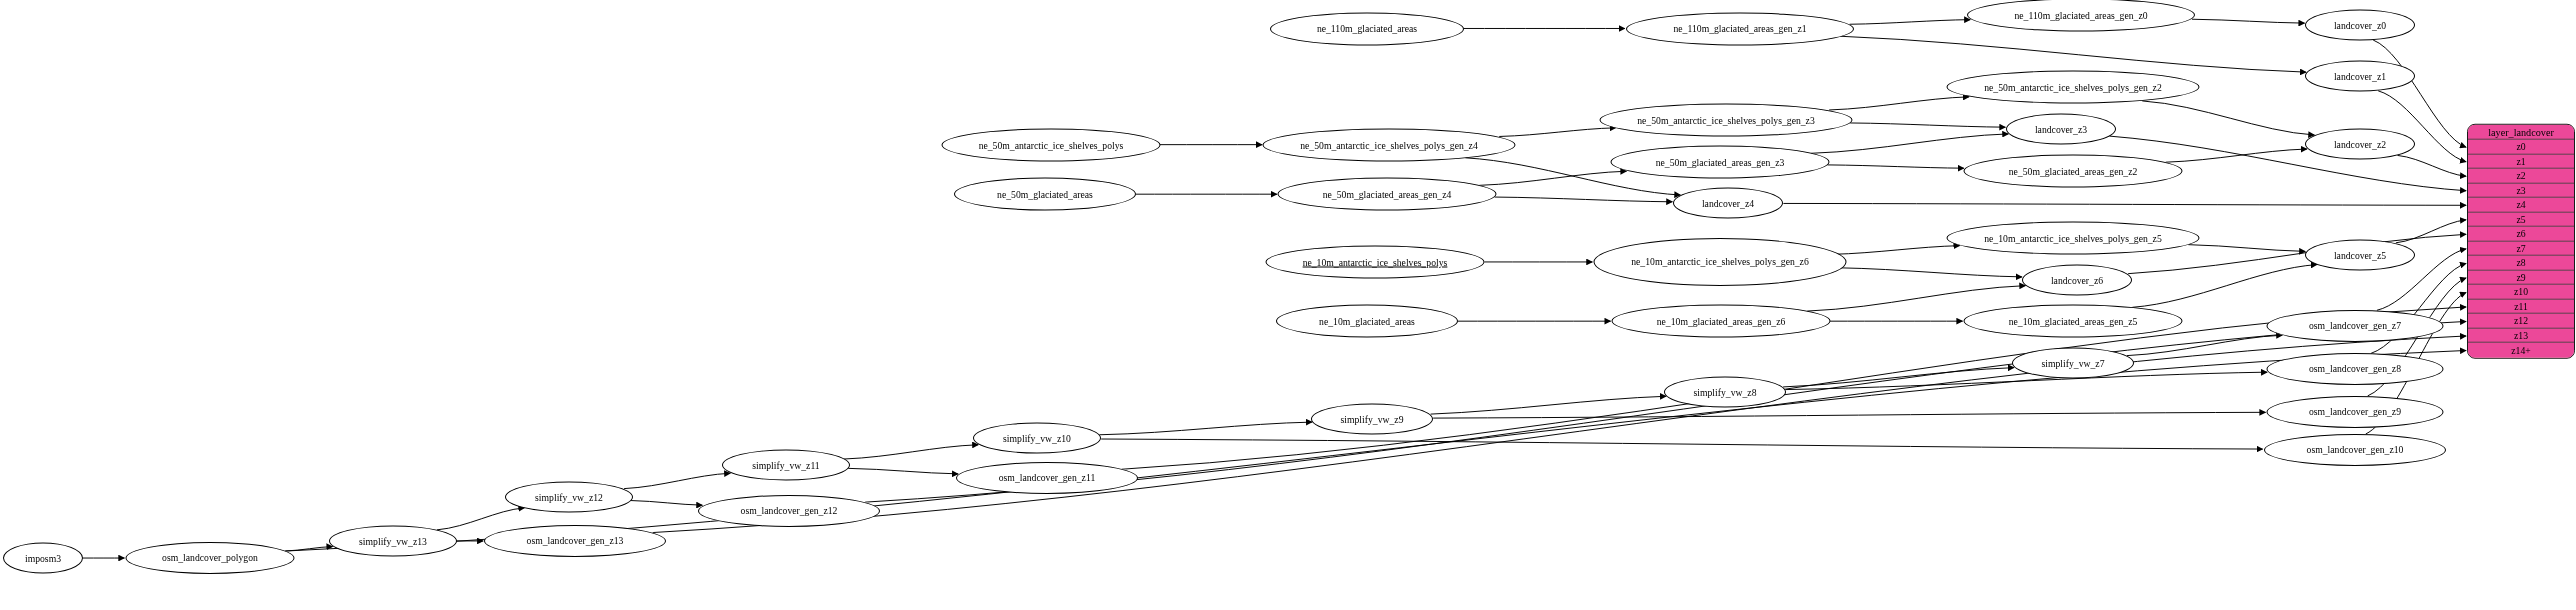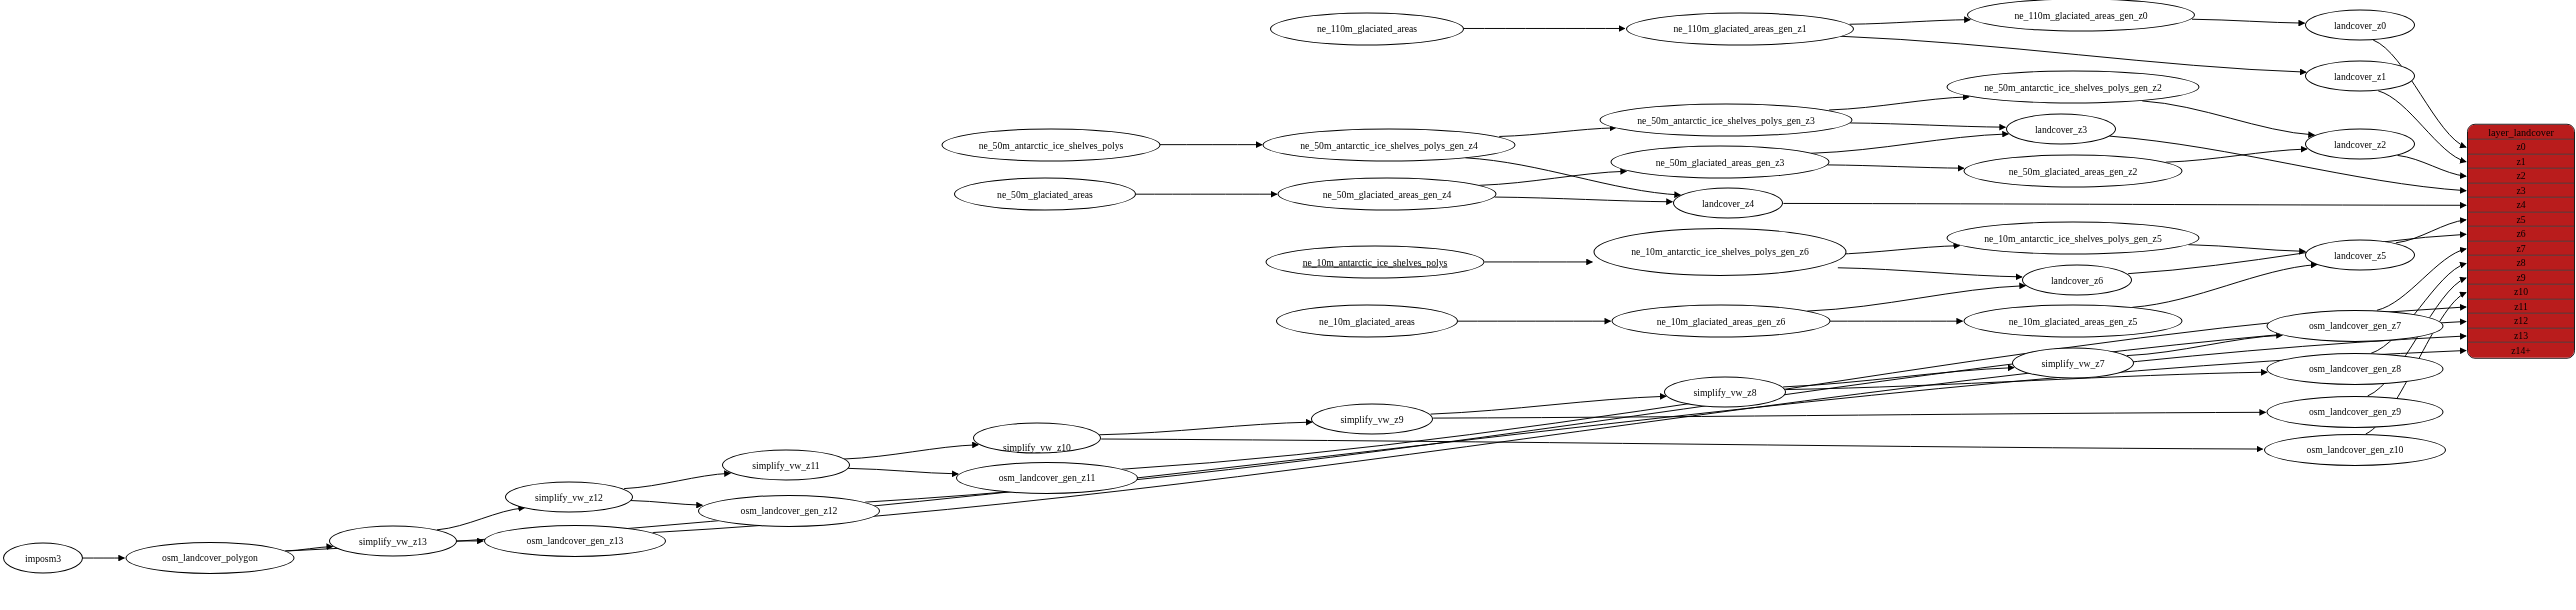--- a/index.html
+++ b/index.html
@@ -33,21 +33,21 @@
     border-radius:8px;
     background:#ffc0cb;
     overflow:hidden;
     box-sizing:border-box;
   }
   .table-node .trow{
     box-sizing:border-box;
     display:flex;align-items:center;justify-content:center;
     font-size:9.7px;
     color:#000;
-    background:#b91c1c;
+    background:#ec4899;
     border-bottom:0.8px solid #3a3a3a;
     height:14.5px;
     white-space:nowrap;
   }
   .table-node .trow.head{
     font-size:10.2px;
     height:15px;
   }
   .table-node .trow:last-child{border-bottom:none;}
 </style>
@@ -163,21 +163,21 @@
       </div>
       <div class="node ellipse" style="left: 2073px; top: 171px; width: 219px; height: 33px;">
         <span>ne_50m_glaciated_areas_gen_z2</span>
       </div>
       <div class="node ellipse" style="left: 1728px; top: 203px; width: 110px; height: 31px;">
         <span>landcover_z4</span>
       </div>
       <div class="node ellipse" style="left: 1375px; top: 262px; width: 219px; height: 33px; text-decoration: underline;">
         <span>ne_10m_antarctic_ice_shelves_polys</span>
       </div>
-      <div class="node ellipse" style="left: 1720px; top: 252px; width: 253px; height: 48px;">
+      <div class="node ellipse" style="left: 1720px; top: 262px; width: 253px; height: 48px;">
         <span>ne_10m_antarctic_ice_shelves_polys_gen_z6</span>
       </div>
       <div class="node ellipse" style="left: 2073px; top: 238px; width: 253px; height: 33px;">
         <span>ne_10m_antarctic_ice_shelves_polys_gen_z5</span>
       </div>
       <div class="node ellipse" style="left: 2360px; top: 255px; width: 110px; height: 31px;">
         <span>landcover_z5</span>
       </div>
       <div class="node ellipse" style="left: 2077px; top: 280px; width: 110px; height: 31px;">
         <span>landcover_z6</span>
@@ -202,21 +202,21 @@
       </div>
       <div class="node ellipse" style="left: 1725px; top: 392px; width: 122px; height: 31px;">
         <span>simplify_vw_z8</span>
       </div>
       <div class="node ellipse" style="left: 2355px; top: 412px; width: 177px; height: 32px;">
         <span>osm_landcover_gen_z9</span>
       </div>
       <div class="node ellipse" style="left: 1372px; top: 419px; width: 122px; height: 31px;">
         <span>simplify_vw_z9</span>
       </div>
-      <div class="node ellipse" style="left: 1037px; top: 438px; width: 128px; height: 31px; align-items: flex-end;">
+      <div class="node ellipse" style="left: 1037px; top: 438px; width: 128px; height: 31px;">
         <span>simplify_vw_z10</span>
       </div>
       <div class="node ellipse" style="left: 2355px; top: 450px; width: 182px; height: 32px;">
         <span>osm_landcover_gen_z10</span>
       </div>
       <div class="node ellipse" style="left: 786px; top: 465px; width: 128px; height: 31px;">
         <span>simplify_vw_z11</span>
       </div>
       <div class="node ellipse" style="left: 1047px; top: 478px; width: 182px; height: 32px;">
         <span>osm_landcover_gen_z11</span>

